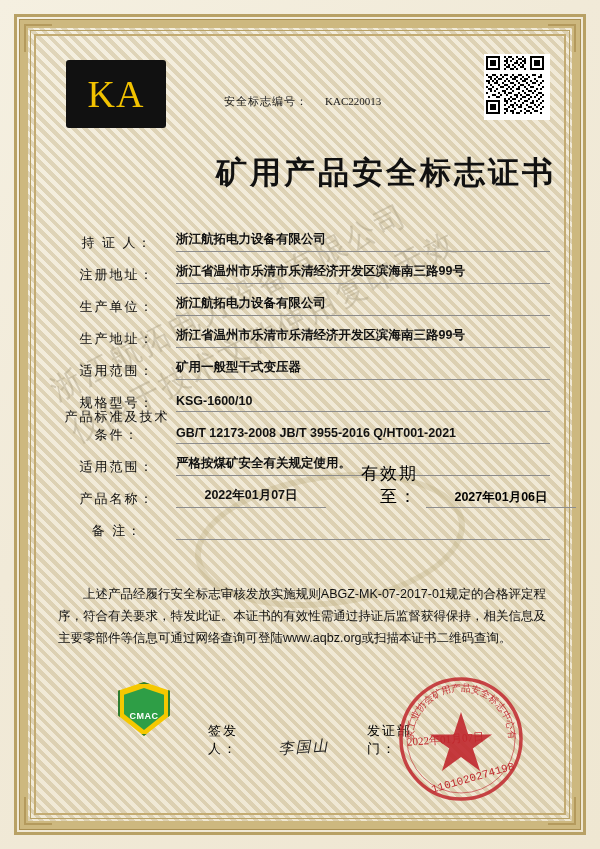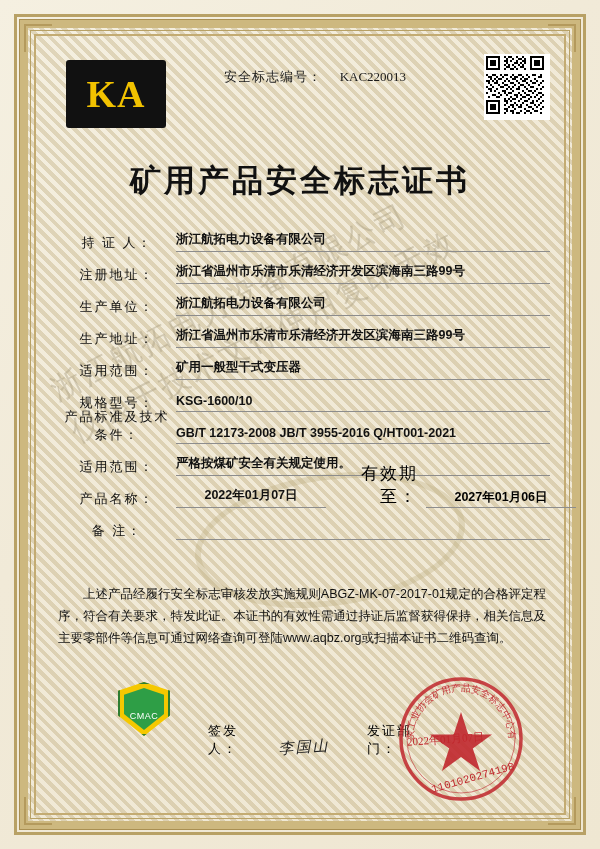--- a/index.html
+++ b/index.html
@@ -77,42 +77,42 @@
     transform:rotate(-8deg);
   }
 
   
   .ka-logo{
     position:absolute;left:22px;top:16px;width:100px;height:68px;
     background:#111;border-radius:3px;
     display:flex;align-items:center;justify-content:center;
   }
   .ka-logo span{
-    color:#f2c200;font-size:38px;font-weight:bold;letter-spacing:1px;
+    color:#f2c200;font-size:38px;font-weight:normal;letter-spacing:1px;
     font-family:"Liberation Serif", serif;
   }
 
   
   .qr{
     position:absolute;right:6px;top:10px;width:62px;height:62px;
     background:#fff;
     padding:2px;
   }
   .qr svg{display:block;}
 
   .cert-no{
-    position:absolute;left:180px;top:24px;
-    font-size:13px;color:#1a1a1a;
+    position:absolute;left:180px;top:50px;
+    font-size:11px;color:#1a1a1a;
   }
   .cert-no .label{letter-spacing:1px;}
   .cert-no .value{margin-left:14px;font-family:"Liberation Serif", serif;}
 
   .title{
-    position:absolute;left:0;right:0;top:116px;
-    text-align:center;
+    position:absolute;left:0;right:0;top:108px;
+    text-align:right;
     font-size:31px;font-weight:bold;letter-spacing:3px;
     color:#111;
     font-family:"DejaVu Sans", sans-serif;
   }
 
   .fields{
     position:absolute;left:14px;top:180px;right:6px;
   }
   .row{
     display:flex;align-items:flex-end;
@@ -165,21 +165,21 @@
     display:flex;align-items:center;justify-content:center;
     border:2px solid #2e7d32;
     box-sizing:border-box;
   }
   .cmac .inner{
     width:40px;height:42px;background:#2e9e46;
     clip-path:polygon(50% 0,100% 16%,100% 62%,50% 100%,0 62%,0 16%);
     display:flex;align-items:center;justify-content:flex-end;
     justify-content:center;
   }
-  .cmac .txt{color:#fff;font-size:9px;font-weight:normal;margin-top:14px;letter-spacing:.5px;}
+  .cmac .txt{color:#fff;font-size:9px;font-weight:bold;margin-top:14px;letter-spacing:.5px;}
 
   .sign-row{
     position:absolute;left:150px;top:28px;right:0;
     display:flex;align-items:flex-end;font-size:13px;letter-spacing:2px;
   }
   .sign-row .sg-lab{margin-right:4px;margin-top:20px;}
   .sign-row .sg-val{
     width:96px;border-bottom:1px solid transparent;
     text-align:center;font-family:"Liberation Serif", serif;
     font-style:italic;font-size:15px;color:#222;

